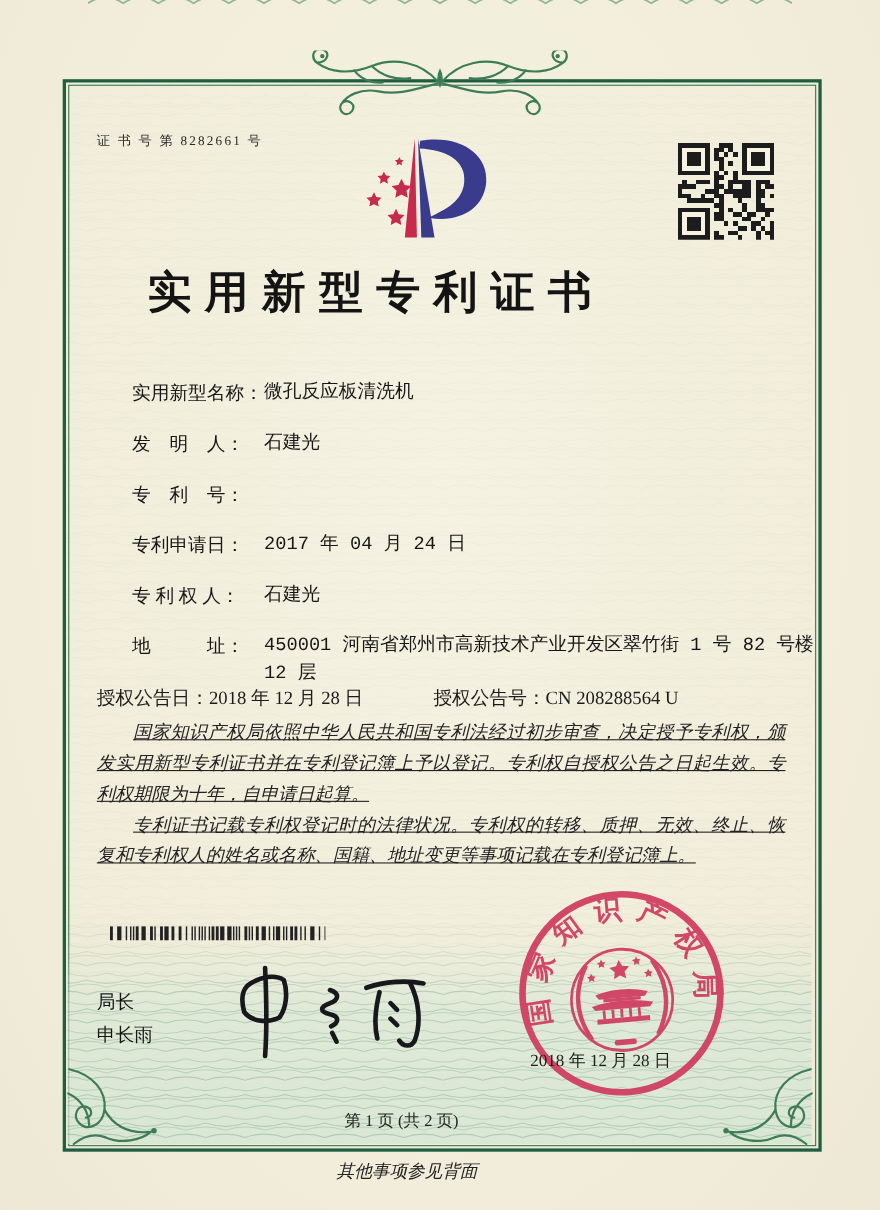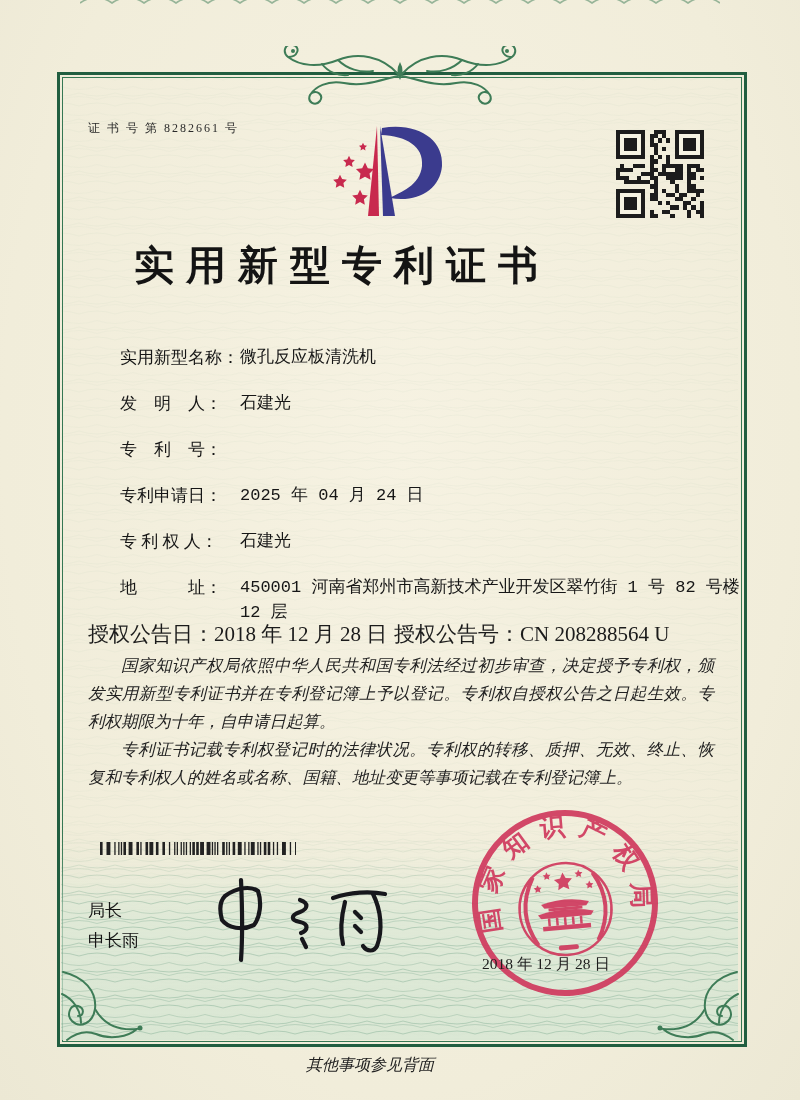--- a/index.html
+++ b/index.html
@@ -20,23 +20,23 @@
   .guilloche-wrap{position:absolute;left:61px;top:822px;width:677px;height:218px;
     -webkit-mask-image:linear-gradient(to bottom,transparent 0,#000 38%);
     mask-image:linear-gradient(to bottom,transparent 0,#000 38%);
     background:linear-gradient(to bottom,rgba(216,232,214,0) 0,rgba(214,231,213,.65) 45%,rgba(210,229,210,.75) 100%);}
   .cert-no{left:88px;top:120px;font-size:12px;letter-spacing:2px;color:#2a2a2a;}
   .title{left:0;top:238px;width:684px;text-align:center;font-size:40px;font-weight:700;
     letter-spacing:12px;color:#141414;}
   .row{left:100px;width:626px;font-size:17px;display:flex;align-items:flex-start;line-height:25px;color:#161616;margin-left:20px;}
   .flabel{flex:0 0 120px;white-space:nowrap;}
   .fvalue{flex:1;font-family:Liberation Mono, monospace;}
-  .pair{display:flex;font-size:21px;line-height:25px;}
+  .pair{display:flex;font-size:17px;line-height:25px;}
   .paras{left:88px;top:652px;width:626px;font-size:16.5px;line-height:28px;
-    text-align:justify;font-style:italic;color:#222;}
+    text-align:justify;font-style:italic;color:#222;text-decoration:underline;}
   .paras p{margin:0;text-indent:2em;}
   .officer{font-size:17px;line-height:30px;color:#161616;}
   .pagenum{left:240px;top:1010px;width:250px;text-align:center;font-size:15px;color:#222;}
   .footnote{left:200px;top:1055px;width:340px;text-align:center;font-size:16px;font-style:italic;color:#222;}
   .sealdate{left:471px;top:954px;width:150px;text-align:center;font-size:15.5px;color:#1d1d1d;white-space:nowrap;}
   svg{display:block;}
 </style>
 </head>
 <body>
 
@@ -444,21 +444,21 @@
   </div>
   <div class="abs row" style="top:391px">
     <span class="flabel">发　明　人：</span>
     <span class="fvalue">石建光</span>
   </div>
   <div class="abs row" style="top:437px">
     <span class="flabel">专　利　号：</span>
   </div>
   <div class="abs row" style="top:483px">
     <span class="flabel">专利申请日：</span>
-    <span class="fvalue">2025 年 04 月 24 日</span>
+    <span class="fvalue">2017 年 04 月 24 日</span>
   </div>
   <div class="abs row" style="top:529px">
     <span class="flabel">专 利 权 人：</span>
     <span class="fvalue">石建光</span>
   </div>
   <div class="abs row" style="top:575px">
     <span class="flabel">地　　　址：</span>
     <span class="fvalue">450001 河南省郑州市高新技术产业开发区翠竹街 1 号 82 号楼 12 层</span>
   </div>
 
@@ -581,16 +581,17 @@
         <rect x="-24" y="16" width="48" height="4.5"></rect>
         <rect x="-10" y="36" width="20" height="5" rx="2"></rect>
       </g>
       <path d="M-30,34 Q-50,0 -30,-34" fill="none" stroke="#d03a5e" stroke-width="4"></path>
       <path d="M30,34 Q50,0 30,-34" fill="none" stroke="#d03a5e" stroke-width="4"></path>
     </g>
   </svg>
 
   <div class="abs sealdate">2018 年 12 月 28 日</div>
 
+  <div class="abs pagenum">第 1 页 (共 2 页)</div>
 
   <div class="abs footnote">其他事项参见背面</div>
 
 </div>
 
 </body></html>

